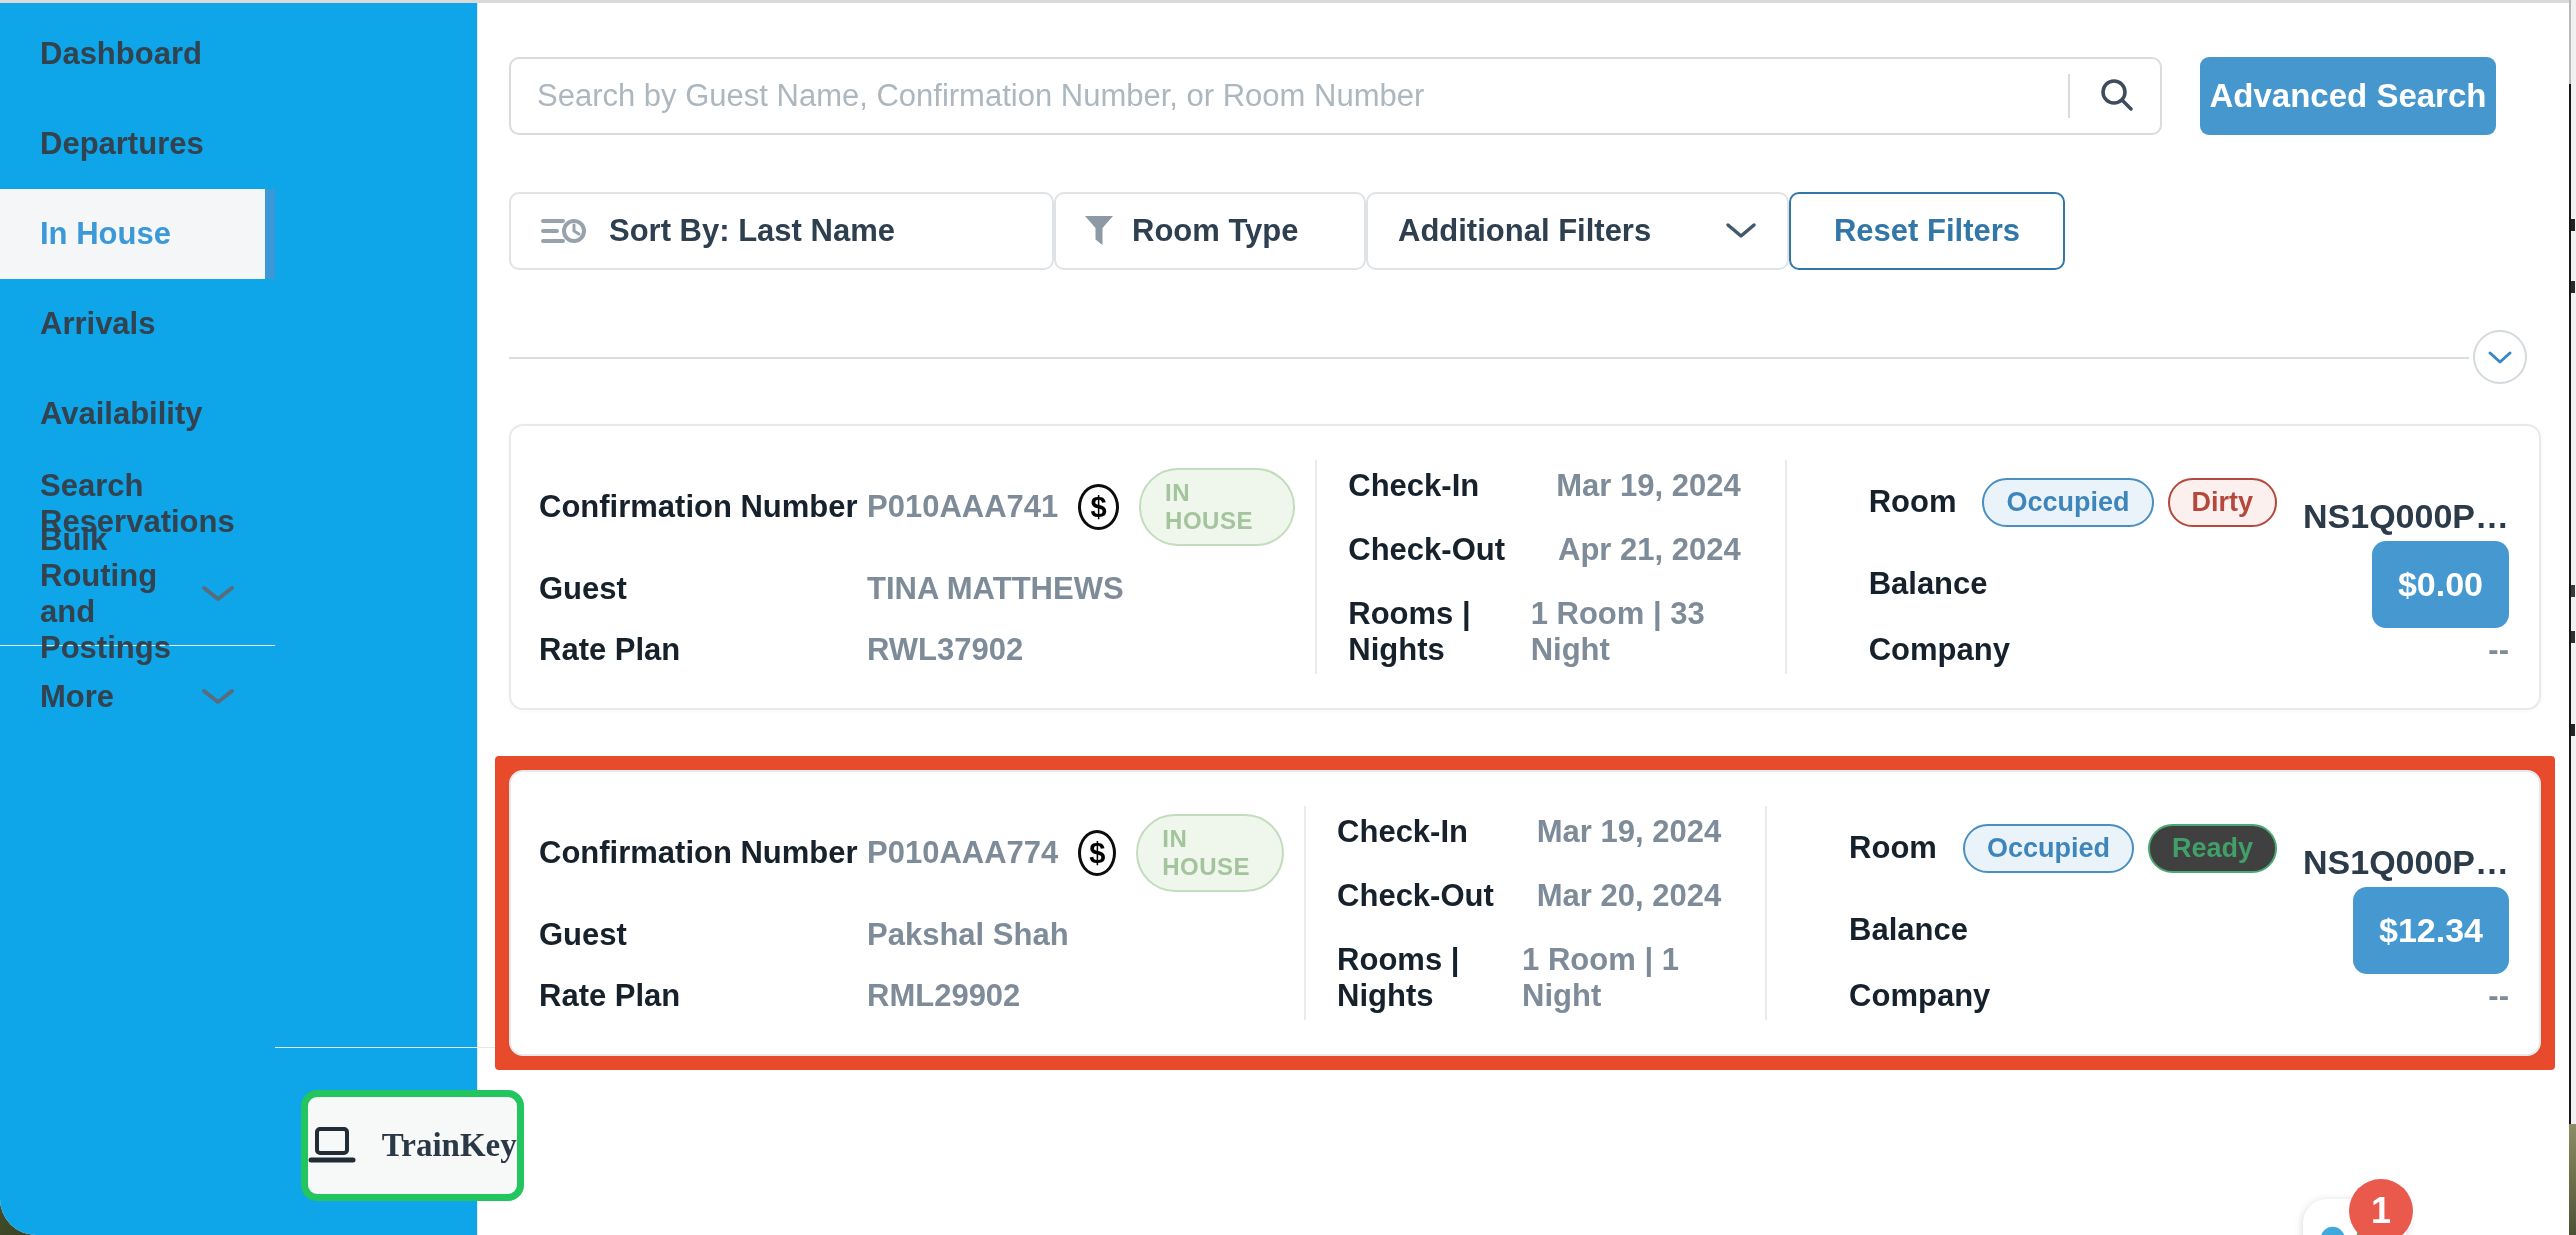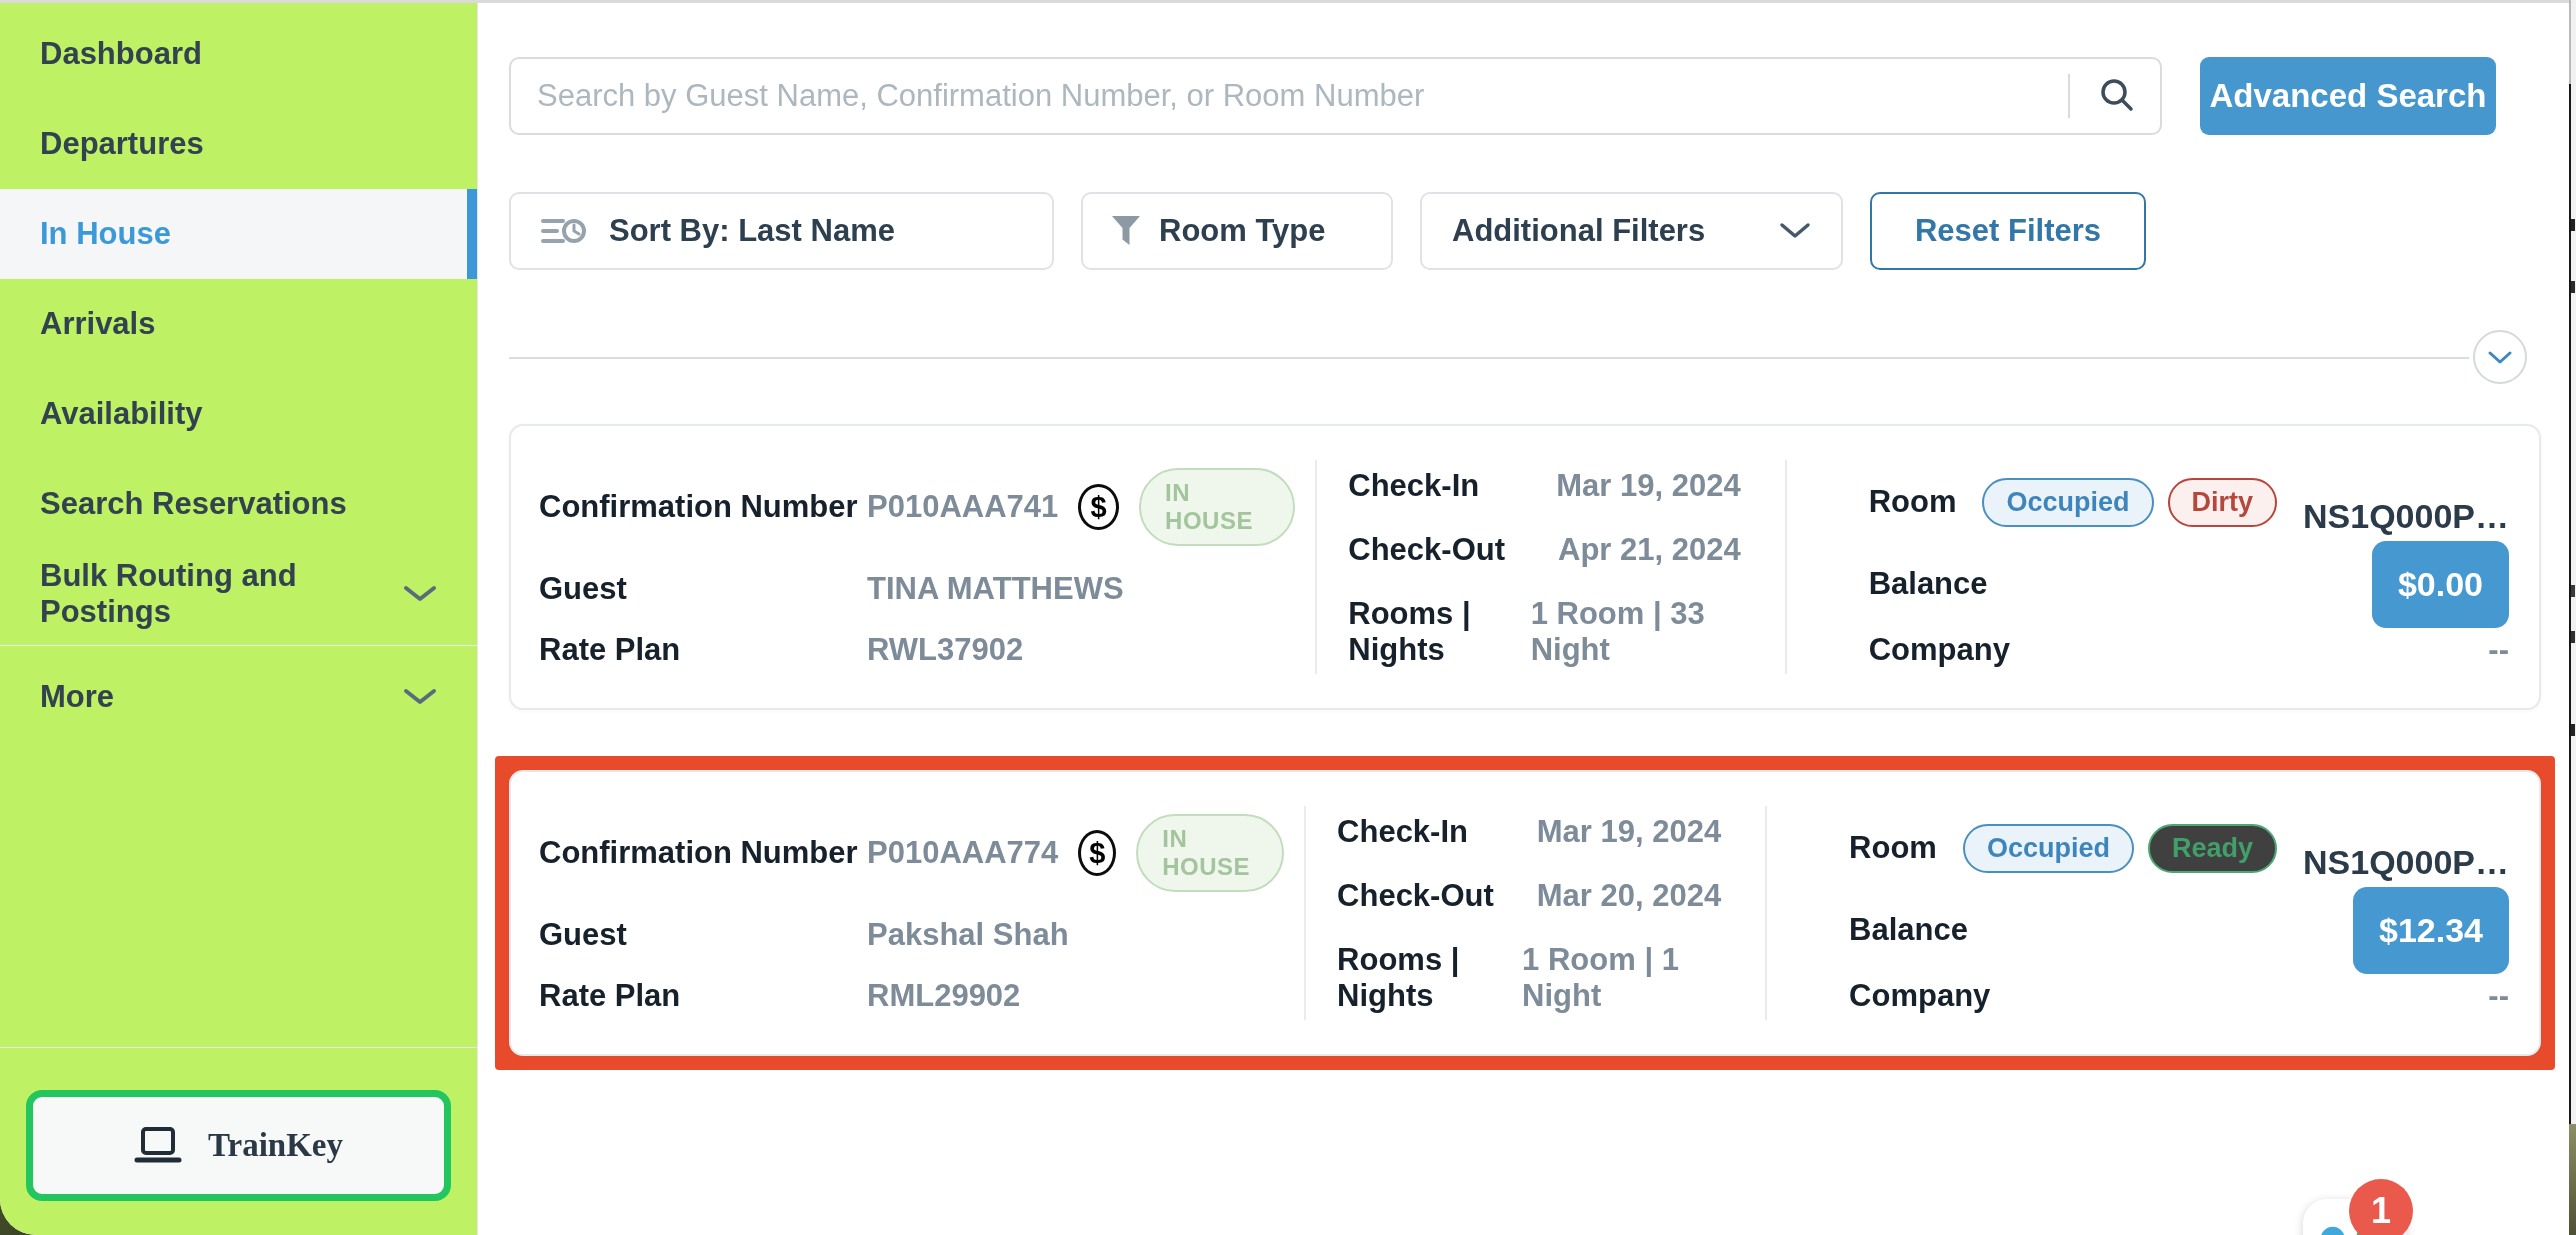--- a/index.html
+++ b/index.html
@@ -13,22 +13,22 @@
   .edge-right .blackline { position:absolute; left:0; top:84px; bottom:0; width:2px; background:#171717; }
   .edge-right .frag { position:absolute; right:1px; top:219px; width:4px; height:12px; background:#222;
       box-shadow:0 62px 0 #2a2a2a, 0 366px 0 #3a3a3a, 0 412px 0 #303030, 0 505px 0 #242424; }
   .edge-right .olive { position:absolute; right:0; bottom:0; width:7px; height:111px; background:linear-gradient(#8d8d66,#4d5134); }
 
   .app { position:absolute; left:0; top:0; right:7px; bottom:0; background:#ffffff;
          border-bottom-left-radius:36px; border-bottom-right-radius:14px; overflow:hidden; z-index:1; }
   .topline { position:absolute; top:0; left:0; right:0; height:3px; background:#dadada; z-index:6; }
 
   
-  .sidebar { position:absolute; left:0; top:3px; bottom:0; width:478px; background:#bef264;
-             border-right:1px solid #e4e7e9; display:flex; flex-direction:column; }
+  .sidebar { position:absolute; left:0; top:3px; bottom:0; width:478px; background:#0ea5e9;
+             border-right:1px solid #e4e7e9; display:flex; flex-direction:row; }
   .nav { padding-top:6px; }
   .nav-item { position:relative; height:90px; display:flex; align-items:center;
               padding:0 40px; font-size:31px; font-weight:700; color:#33424f; cursor:pointer; }
   .nav-item .chev { margin-left:auto; }
   .nav-item.active { background:#f5f6f7; color:#3b99d8; }
   .nav-item.active::after { content:""; position:absolute; right:0; top:0; bottom:0; width:10px; background:#3b99d8; }
   .nav-divider { border-top:1px solid #e8eaec; margin:6px 0; }
   .sidebar-bottom { margin-top:auto; border-top:1px solid #e4e7e9; padding:42px 26px 34px 26px; }
   .trainkey { height:111px; background:#f7f8f8; border:7px solid #22c55e; border-radius:16px;
               display:flex; align-items:center; justify-content:center; gap:26px; cursor:pointer;font-family:Liberation Serif, serif; }
@@ -39,21 +39,21 @@
 
   .search-row { margin-top:54px; display:flex; gap:38px; }
   .search-box { width:1653px; height:78px; border:2px solid #d8dcdf; border-radius:10px;
                 display:flex; align-items:center; padding:0 22px 0 26px; background:#fff; }
   .search-box input { flex:1; border:none; outline:none; font-size:31px; color:#33424f; font-family:inherit; background:transparent; }
   .search-box input::placeholder { color:#adb7bf; }
   .search-box .sdiv { width:2px; height:44px; background:#d8dcdf; margin:0 26px 0 16px; }
   .adv-btn { width:296px; height:78px; background:#4697ce; border:none; border-radius:9px;
              color:#fff; font-size:33px; font-weight:600; font-family:inherit; cursor:pointer; }
 
-  .filter-row { margin-top:57px; display:flex; gap:27px; }
+  .filter-row { margin-top:57px; display:flex; }
   .fbtn { height:78px; background:#fff; border:2px solid #dfe3e6; border-radius:10px;
           display:flex; align-items:center; font-size:31px; font-weight:600; color:#2e3f50;
           font-family:inherit; cursor:pointer; }
   .fbtn.sort { width:545px; padding-left:30px; gap:22px; }
   .fbtn.roomtype { width:312px; padding-left:28px; gap:18px; }
   .fbtn.addfilters { width:423px; padding:0 30px; justify-content:space-between; }
   .fbtn.reset { width:276px; justify-content:center; border:2px solid #3377a8; color:#3377a8; font-weight:700; }
 
   .collapse-row { position:relative; margin-top:60px; height:56px; }
   .collapse-row .hline { position:absolute; left:0; right:72px; top:27px; border-top:2px solid #dadde0; }

